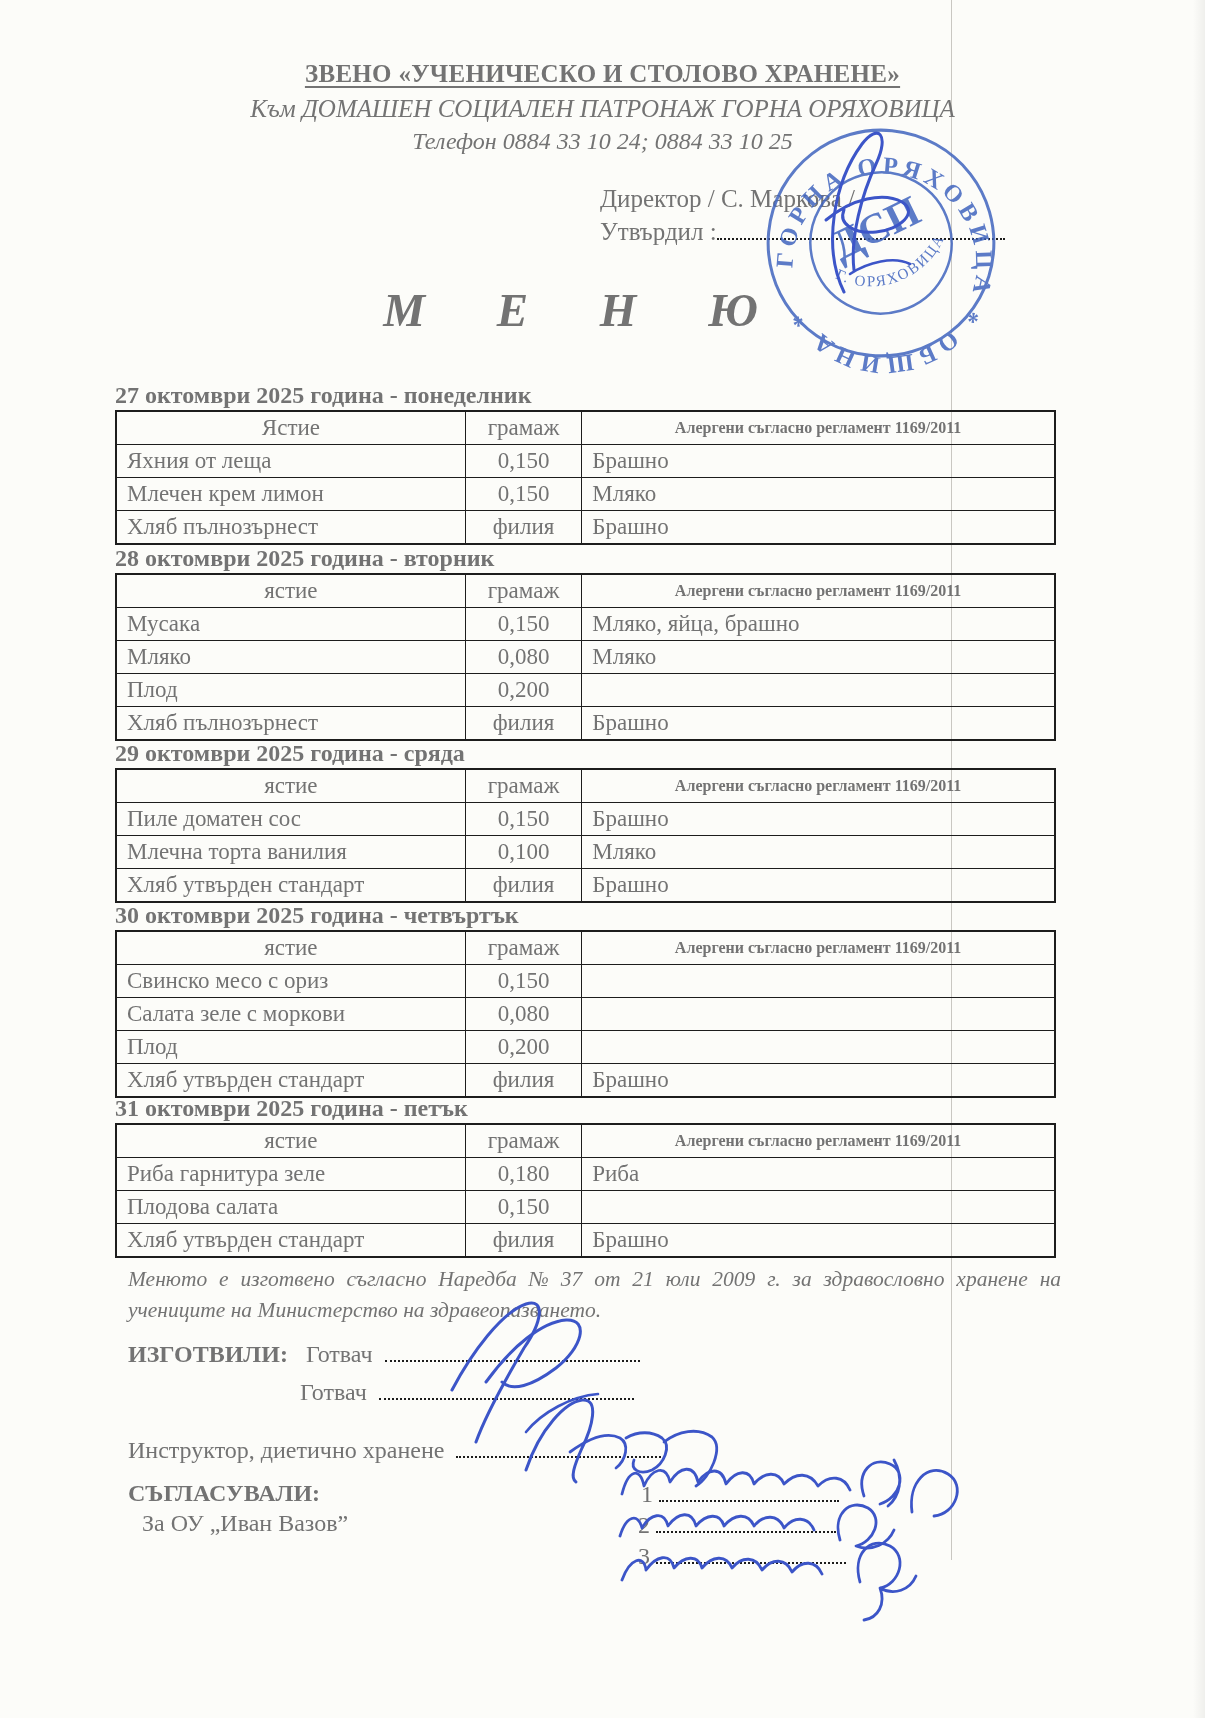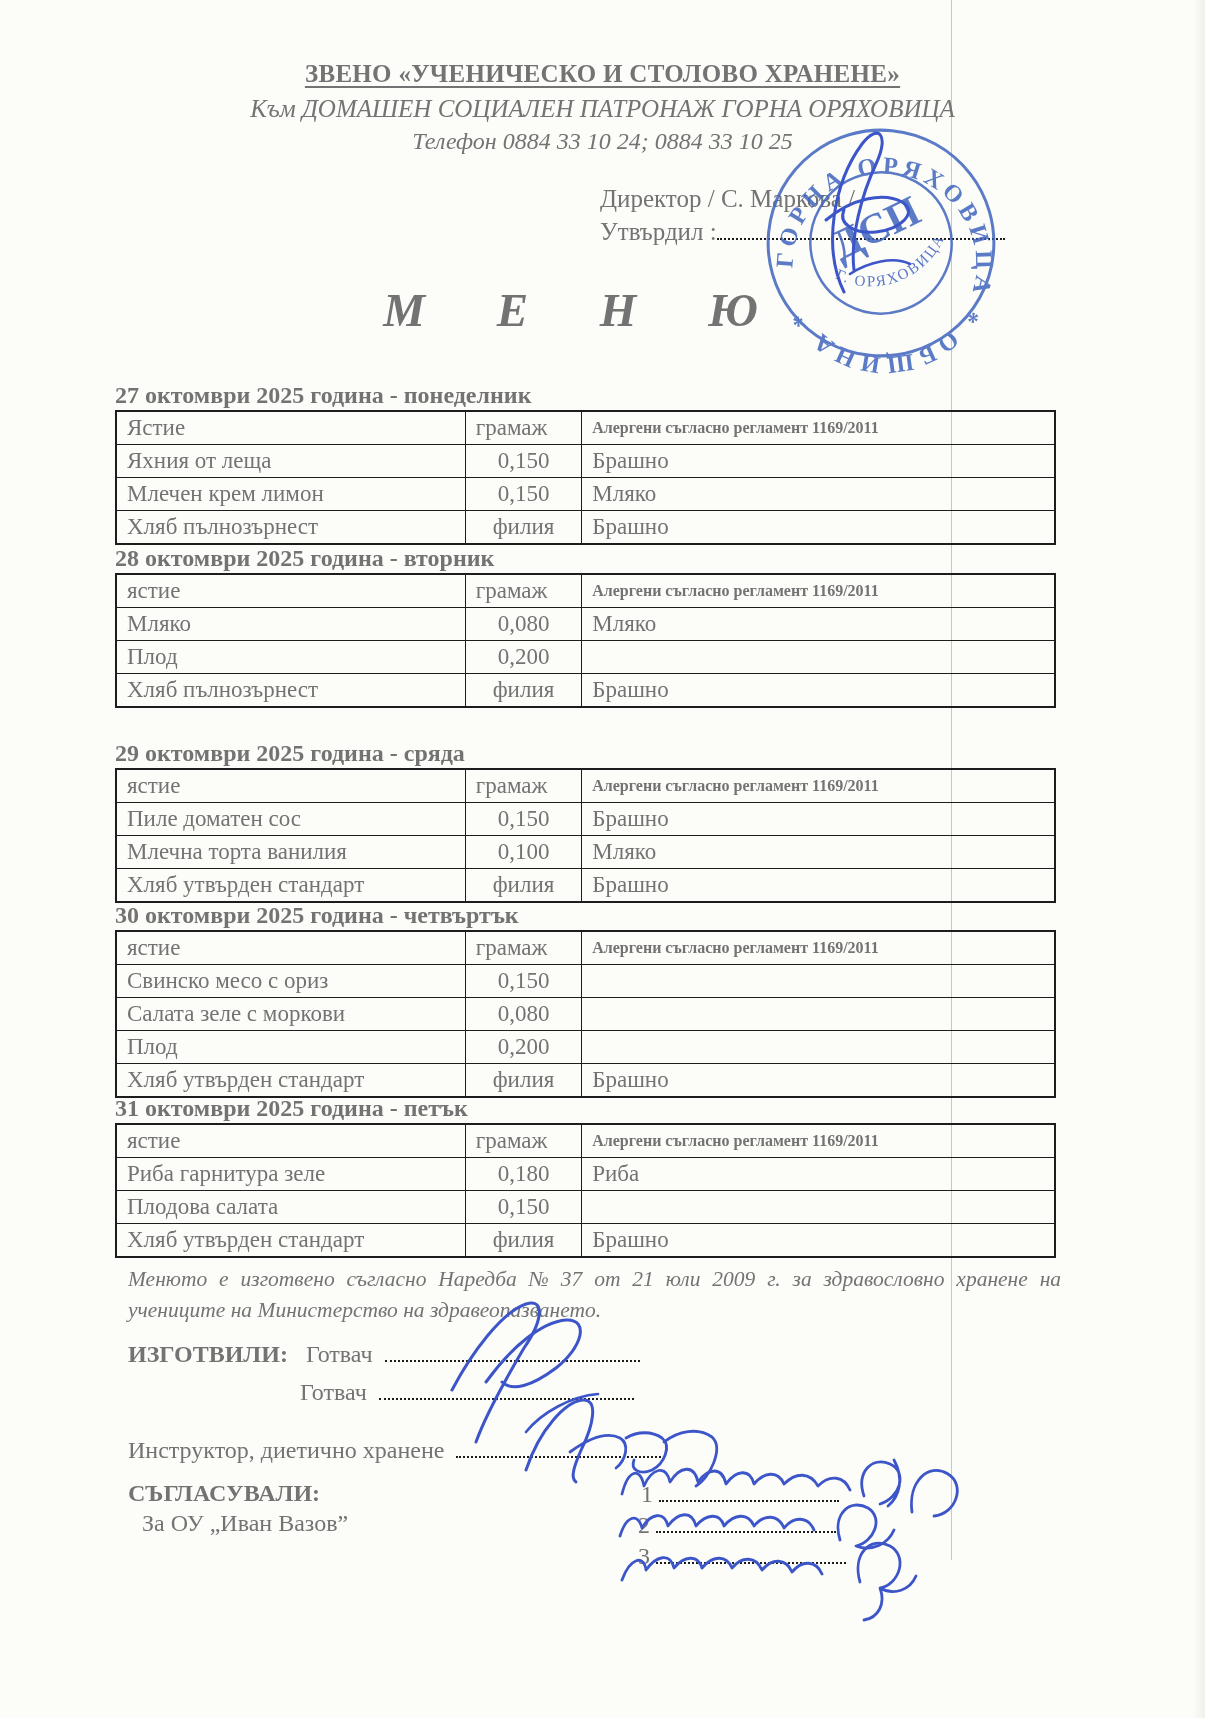--- a/index.html
+++ b/index.html
@@ -28,21 +28,21 @@
   .title{position:absolute;left:115px;top:283px;width:941px;text-align:center;
     font-size:47px;font-weight:bold;font-style:italic;letter-spacing:30px;}
 
   .day-heading{position:absolute;left:115px;width:941px;
     font-size:24px;font-weight:bold;}
   .menu-table{position:absolute;left:115px;width:941px;border-collapse:collapse;
     table-layout:fixed;font-size:23px;}
   .menu-table th,.menu-table td{border:1.6px solid #1d1d1d;padding:1px 10px;height:30px;
     overflow:hidden;white-space:nowrap;}
   .menu-table{border:2.5px solid #1d1d1d;}
-  .menu-table th{font-weight:normal;text-align:left;}
+  .menu-table th{font-weight:normal;text-align:center;}
   .menu-table th.allerg-h{font-weight:bold;font-size:16px;}
   .col-dish{width:37.2%;}
   .col-qty{width:12.4%;}
   .col-all{width:50.4%;}
   .menu-table td.qty{text-align:center;}
   .menu-table td.dish,.menu-table td.all{text-align:left;}
 
   .footnote{position:absolute;left:128px;top:1264px;width:950px;
     font-style:italic;font-size:21.5px;line-height:31px;}
   .footnote .fl1{word-spacing:6.5px;}
@@ -134,20 +134,25 @@
         <col class="col-qty">
         <col class="col-all">
       </colgroup>
     <tbody>
         <tr>
       <th>ястие</th>
       <th>грамаж</th>
       <th class="allerg-h">Алергени съгласно регламент 1169/2011</th>
     </tr>
     <tr>
+          <td class="dish">Мусака</td>
+          <td class="qty">0,150</td>
+          <td class="all">Мляко, яйца, брашно</td>
+        </tr>
+    <tr>
           <td class="dish">Мляко</td>
           <td class="qty">0,080</td>
           <td class="all">Мляко</td>
         </tr>
     <tr>
           <td class="dish">Плод</td>
           <td class="qty">0,200</td>
           <td class="all"></td>
         </tr>
     <tr>

